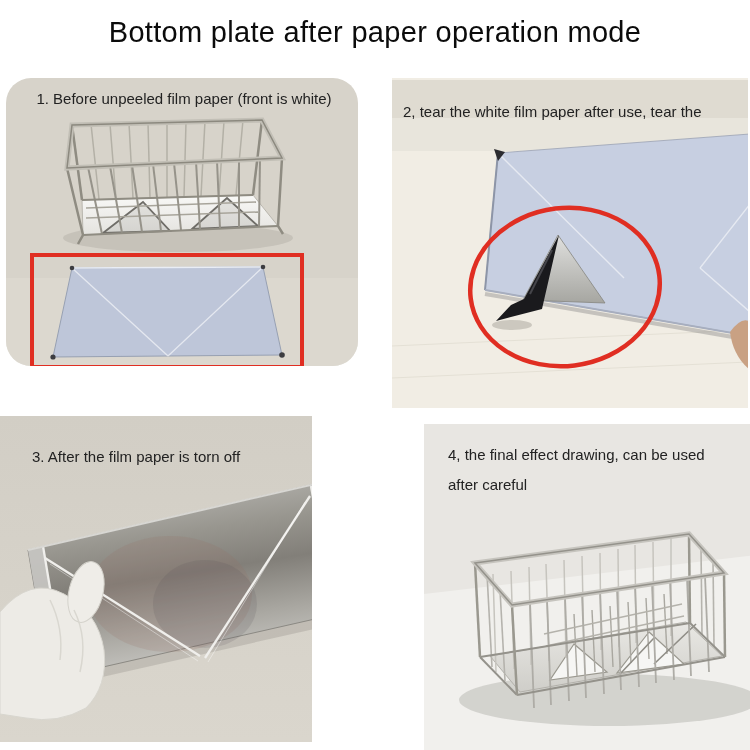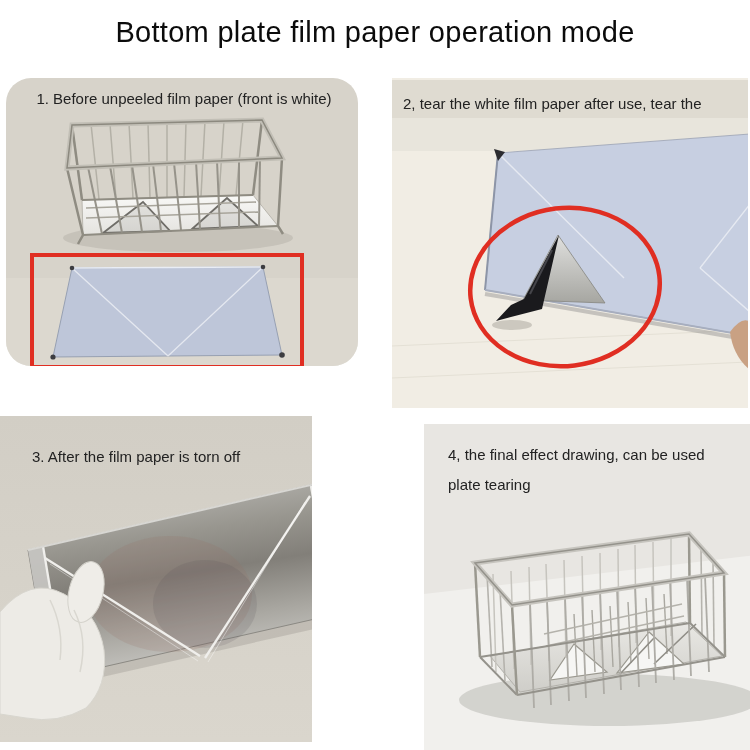--- a/index.html
+++ b/index.html
@@ -9,30 +9,30 @@
          font-size:29px;color:#0b0b0b;letter-spacing:.3px;white-space:nowrap;}
   .tile{position:absolute;overflow:hidden;}
   .tile svg{position:absolute;left:0;top:0;}
   .caption{position:absolute;z-index:3;color:#222;font-size:15px;line-height:30px;white-space:nowrap;}
   .cap-line{display:block;}
   #tile-1{left:6px;top:78px;width:352px;height:288px;border-radius:25px;}
   #tile-2{left:392px;top:78px;width:356px;height:330px;}
   #tile-3{left:0px;top:416px;width:312px;height:326px;}
   #tile-4{left:392px;top:424px;width:358px;height:326px;margin-left:32px;}
   #cap-1{left:8px;top:6px;width:340px;text-align:center;}
-  #cap-2{left:11px;top:9px;line-height:33px;}
+  #cap-2{left:11px;top:17px;line-height:33px;}
   #cap-3{left:32px;top:26px;}
   #cap-4{left:24px;top:16px;line-height:30px;}
 </style>
 </head>
 <body>
 
 <div id="page">
 
-  <div id="title">Bottom plate film paper operation mode</div>
+  <div id="title">Bottom plate after paper operation mode</div>
 
   <div class="tile" id="tile-1">
     <div class="caption" id="cap-1">
       <span class="cap-line">1. Before unpeeled film paper (front is white)</span>
     </div>
     <svg width="352" height="330" viewBox="0 0 352 330">
       <defs>
         <linearGradient id="mirror1" x1="0" y1="0" x2="0" y2="1">
           <stop offset="0" stop-color="#f8f8f6"></stop>
             <stop offset="1" stop-color="#e4e3df"></stop>
@@ -207,21 +207,21 @@
           <path d="M50,184 Q64,212 60,244"></path>
             <path d="M74,194 Q88,222 80,256"></path>
         </g>
       </g>
     </svg>
   </div>
 
   <div class="tile" id="tile-4">
     <div class="caption" id="cap-4">
       <span class="cap-line">4, the final effect drawing, can be used</span>
-      <span class="cap-line">plate tearing</span>
+      <span class="cap-line">after careful</span>
     </div>
     <svg width="358" height="326" viewBox="0 0 358 326">
       <defs>
         <linearGradient id="mirror4" x1="0" y1="0" x2="0" y2="1">
           <stop offset="0" stop-color="#e9e8e4"></stop>
             <stop offset="1" stop-color="#cfcec9"></stop>
         </linearGradient>
       </defs>
       <rect x="0" y="0" width="358" height="326" fill="#e8e6e2"></rect>
       <polygon points="0,170 358,128 358,326 0,326" fill="#f1f0ed"></polygon>

